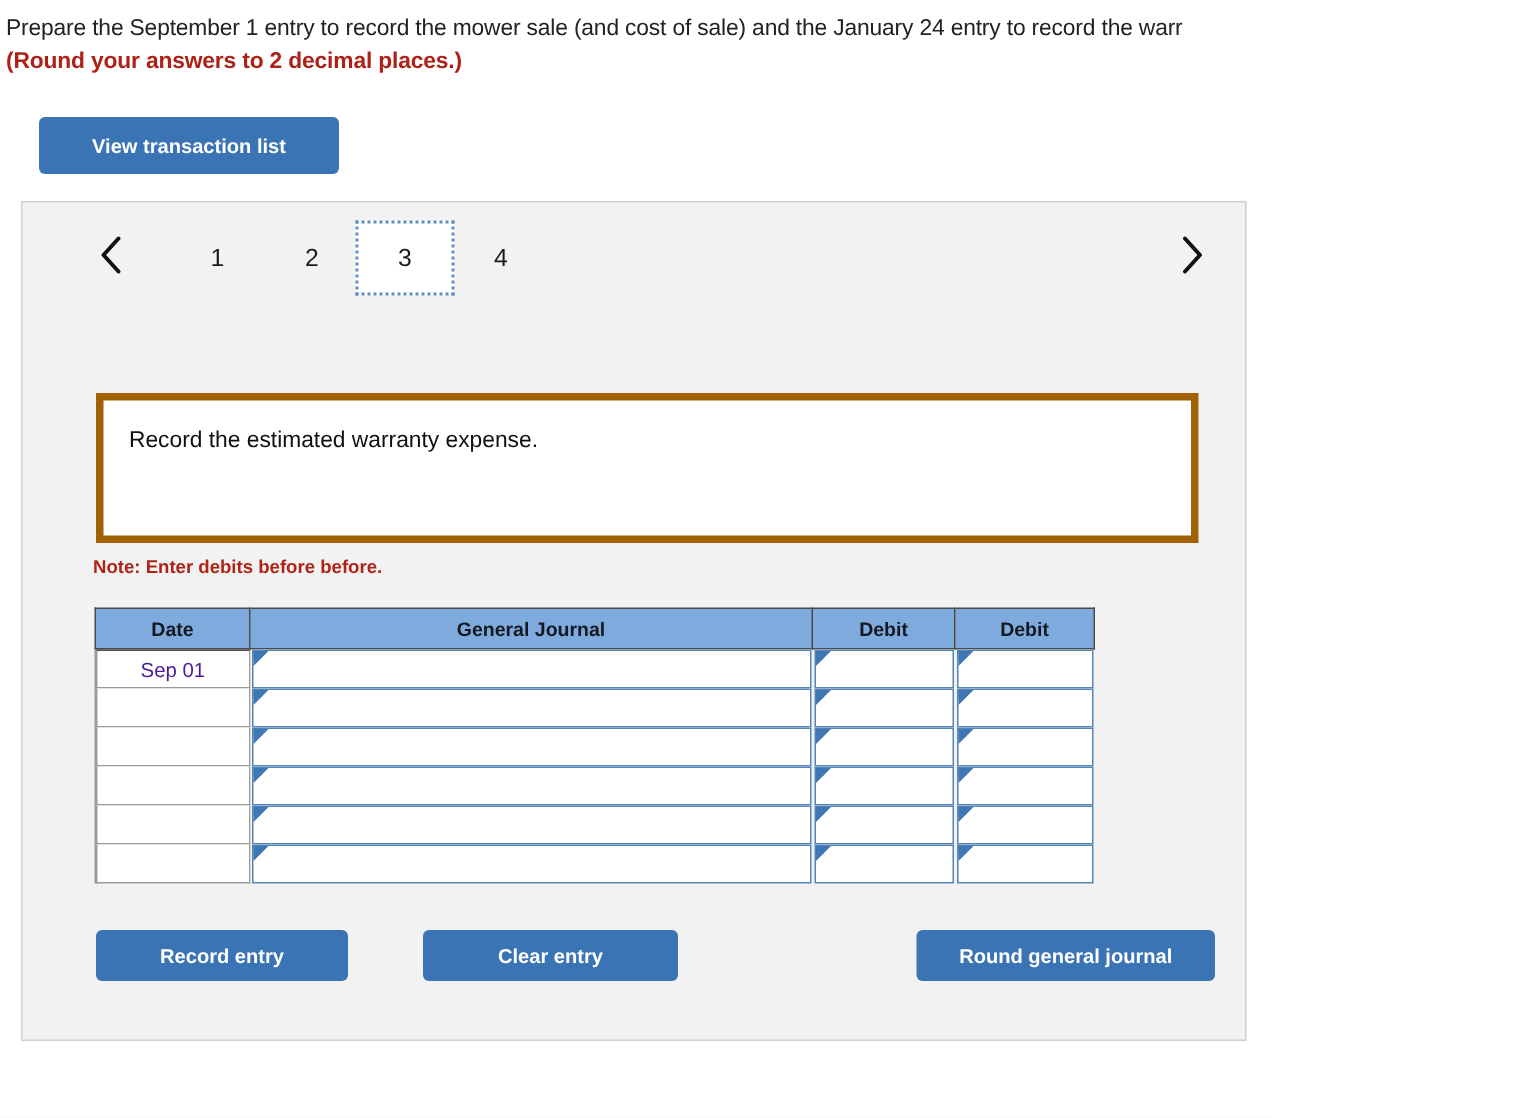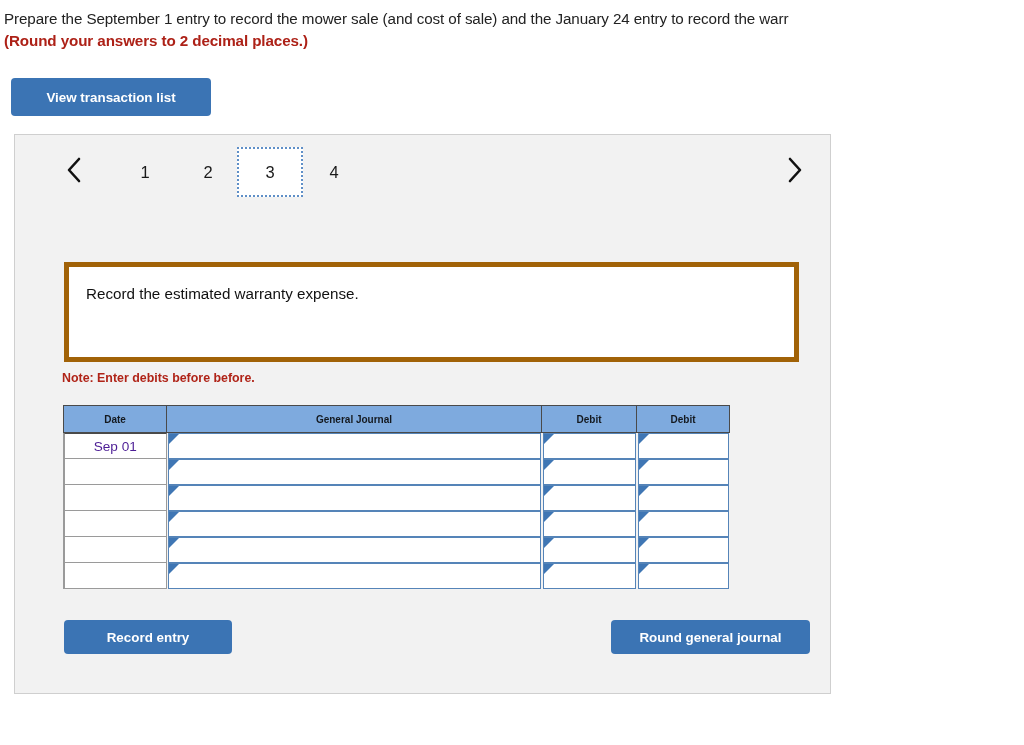--- a/index.html
+++ b/index.html
@@ -49,21 +49,21 @@
     font-weight: bold;
     font-size: 13.4px;
     cursor: pointer;
     text-align: center;
     padding: 0;
     display: inline-flex;
     align-items: center;
     justify-content: center;
   }
   .view-transaction-wrap {
-    margin: 27px 0 0 11px;
+    margin: 27px 0 0 26px;
   }
   .btn-view-transaction {
     width: 200px;
     height: 38px;
   }
 
   
   .panel {
     position: relative;
     margin: 18px 0 0 14px;
@@ -151,21 +151,21 @@
   .jtable {
     position: absolute;
     left: 48px;
     top: 270px;
     border-collapse: collapse;
     table-layout: fixed;
   }
   .jtable th {
     background: #7eaade;
     border: 1px solid #4a4a4a;
-    font-size: 10px;
+    font-size: 13px;
     font-weight: bold;
     color: #14191f;
     height: 27px;
     padding: 0;
     text-align: center;
   }
   .col-date   { width: 103px; }
   .col-gj     { width: 375px; }
   .col-debit  { width: 95px; }
   .col-credit { width: 93px; }
@@ -386,15 +386,16 @@
         </td>
         <td>
           <div class="cell-input"></div>
         </td>
       </tr>
 
     </tbody>
   </table>
 
   <button class="btn btn-record">Record entry</button>
+  <button class="btn btn-clear">Clear entry</button>
   <button class="btn btn-viewjournal">Round general journal</button>
 
 </div>
 
 </body></html>

